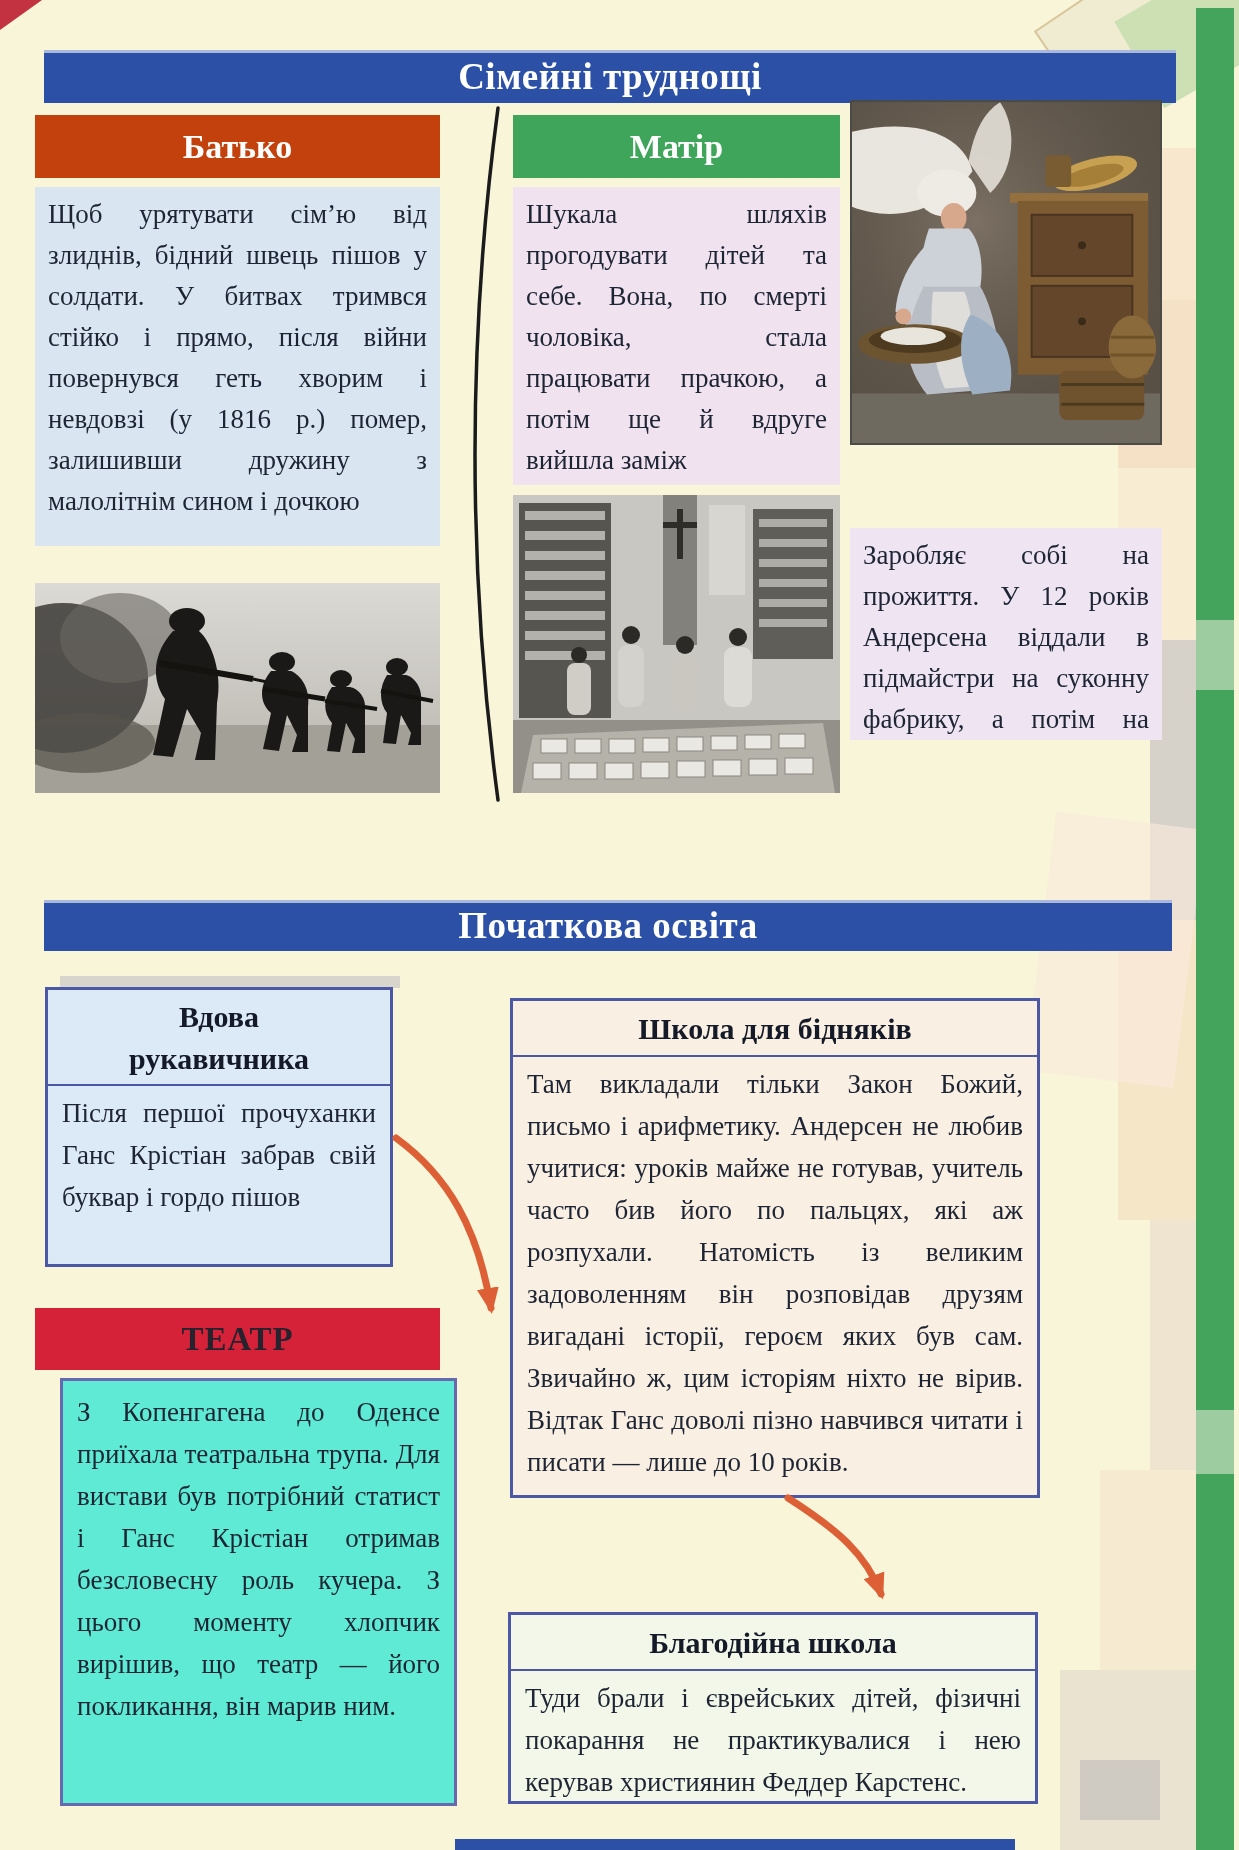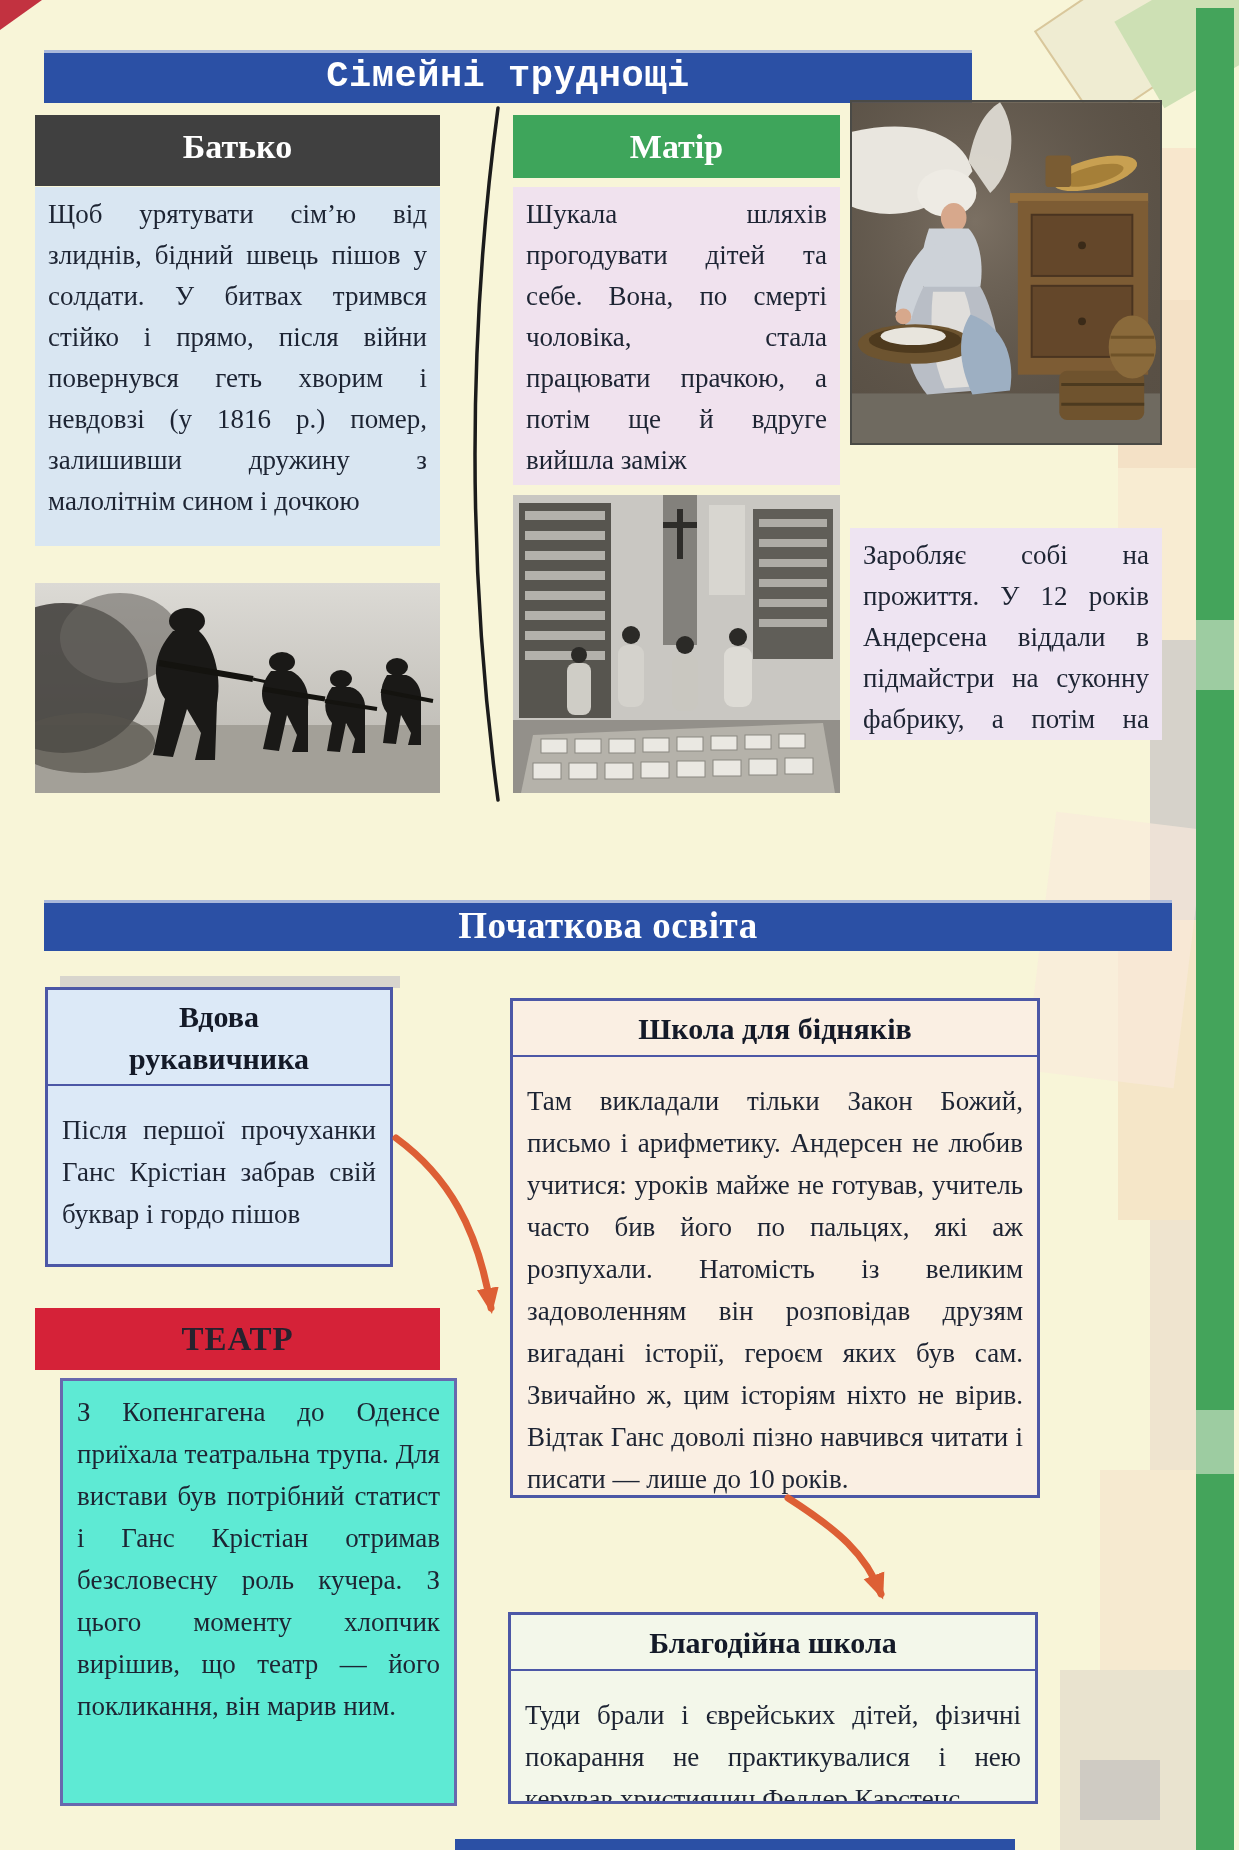--- a/index.html
+++ b/index.html
@@ -37,21 +37,21 @@
     overflow:hidden;z-index:2;
   }
   .frame .ftitle{
     font-weight:bold;font-size:30px;color:#141a28;
     text-align:center;line-height:44px;
     border-bottom:2px solid #4C57A6;
     padding:6px 8px 4px 8px;
   }
   .frame .fbody{
     font-size:27px;line-height:42px;color:#1d2433;
-    text-align:justify;padding:23px 14px;overflow:hidden;font-family:Liberation Serif, serif;
+    text-align:justify;padding:6px 14px;overflow:hidden;font-family:Liberation Serif, serif;
   }
   .photo{z-index:2;display:block;}
   .deco{z-index:0;}
   svg{display:block;}
 </style>
 </head>
 <body>
 
 <div id="poster">
 
@@ -70,23 +70,23 @@
   <div class="abs deco" style="left:1130px;top:-20px;width:140px;height:100px;background:#CDE0B4;transform:rotate(-30deg);"></div>
 
   <div class="abs deco" style="left:1196px;top:8px;width:38px;height:1842px;background:#44A45B;"></div>
   <div class="abs deco" style="left:1196px;top:620px;width:38px;height:70px;background:#E8EDDA;opacity:.55;"></div>
   <div class="abs deco" style="left:1196px;top:1410px;width:38px;height:64px;background:#E8EDDA;opacity:.55;"></div>
 
   <div class="abs deco" style="left:0;top:0;width:42px;height:30px;background:#C23240;clip-path:polygon(0 0,100% 0,0 100%);"></div>
 
   <div class="abs deco" style="left:60px;top:976px;width:340px;height:12px;background:#D8D5CD;"></div>
 
-  <div class="abs banner" style="left:44px;top:50px;width:928px;height:50px;font-family:Liberation Mono, monospace;">Сімейні труднощі</div>
-
-  <div class="abs colhead" style="left:35px;top:115px;width:405px;height:71px;background:#404040;">Батько</div>
+  <div class="abs banner" style="left:44px;top:50px;width:1132px;height:50px;">Сімейні труднощі</div>
+
+  <div class="abs colhead" style="left:35px;top:115px;width:405px;height:63px;background:#c2410c;">Батько</div>
   <div class="abs tbox" style="left:35px;top:187px;width:405px;height:359px;background:#D9E6F2;">Щоб урятувати сім’ю від злиднів, бідний швець пішов у солдати. У битвах тримвся стійко і прямо, після війни повернувся геть хворим і невдовзі (у 1816 р.) помер, залишивши дружину з малолітнім сином і дочкою</div>
 
   <svg class="abs photo" style="left:35px;top:583px;" width="405" height="210" viewBox="0 0 405 210">
     <defs>
       <linearGradient id="warsky" x1="0" y1="0" x2="0" y2="1">
         <stop offset="0" stop-color="#DCDAD5"></stop>
           <stop offset="1" stop-color="#B7B4AD"></stop>
       </linearGradient>
     </defs>
     <rect width="405" height="210" fill="url(#warsky)"></rect>

